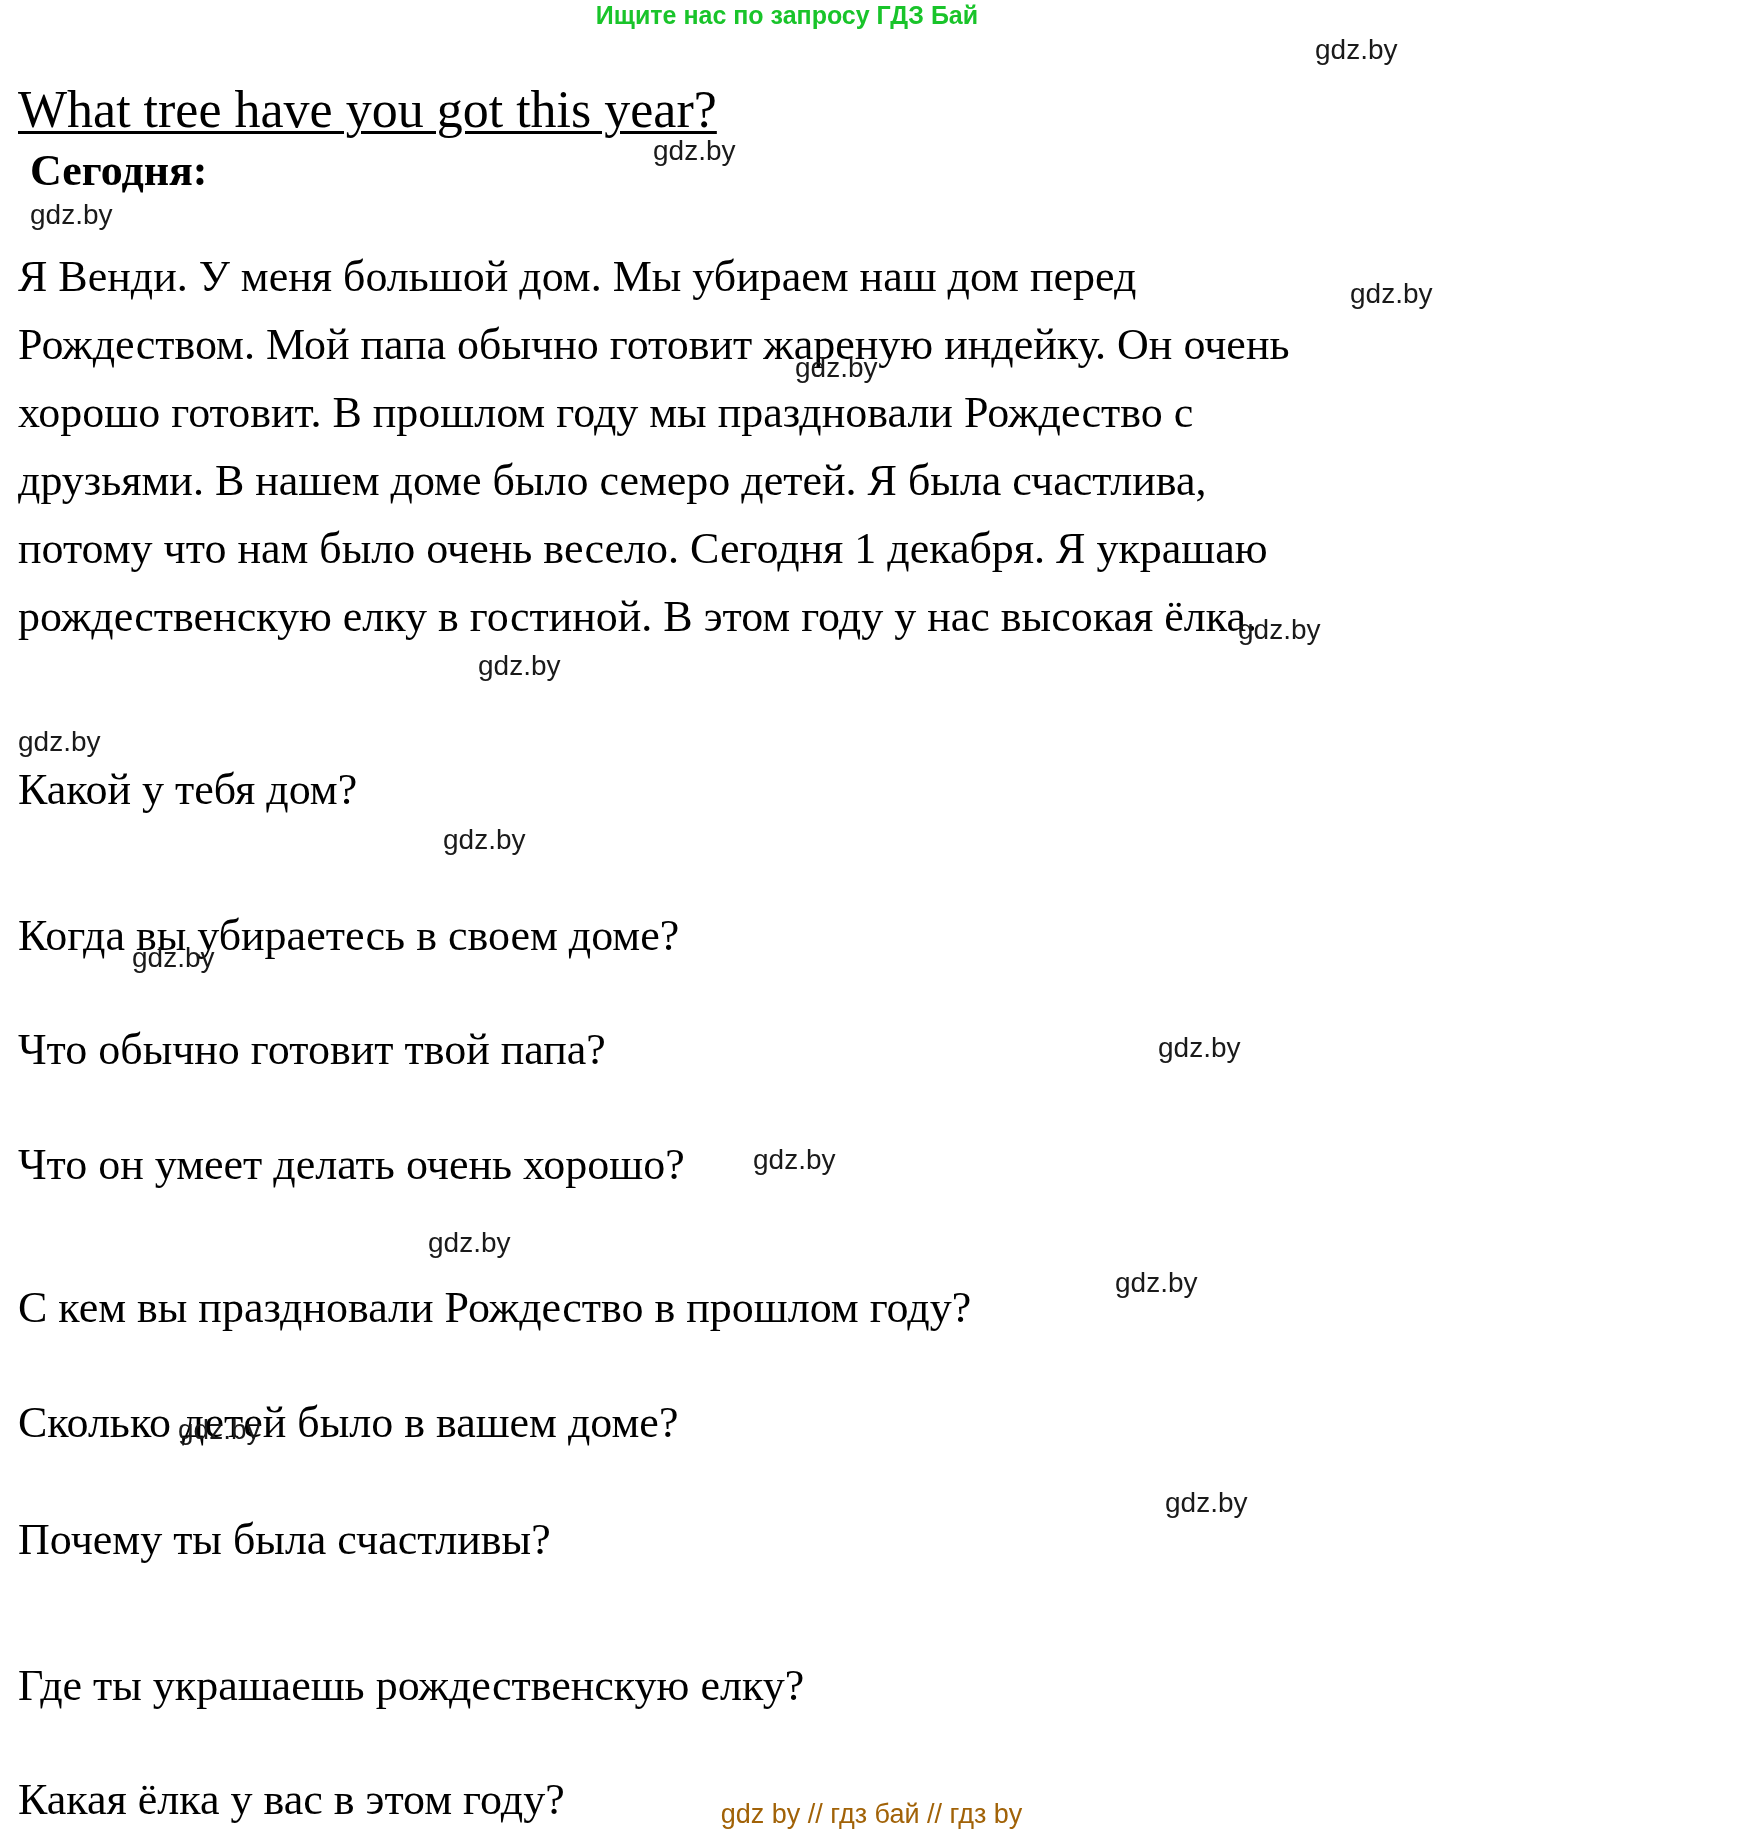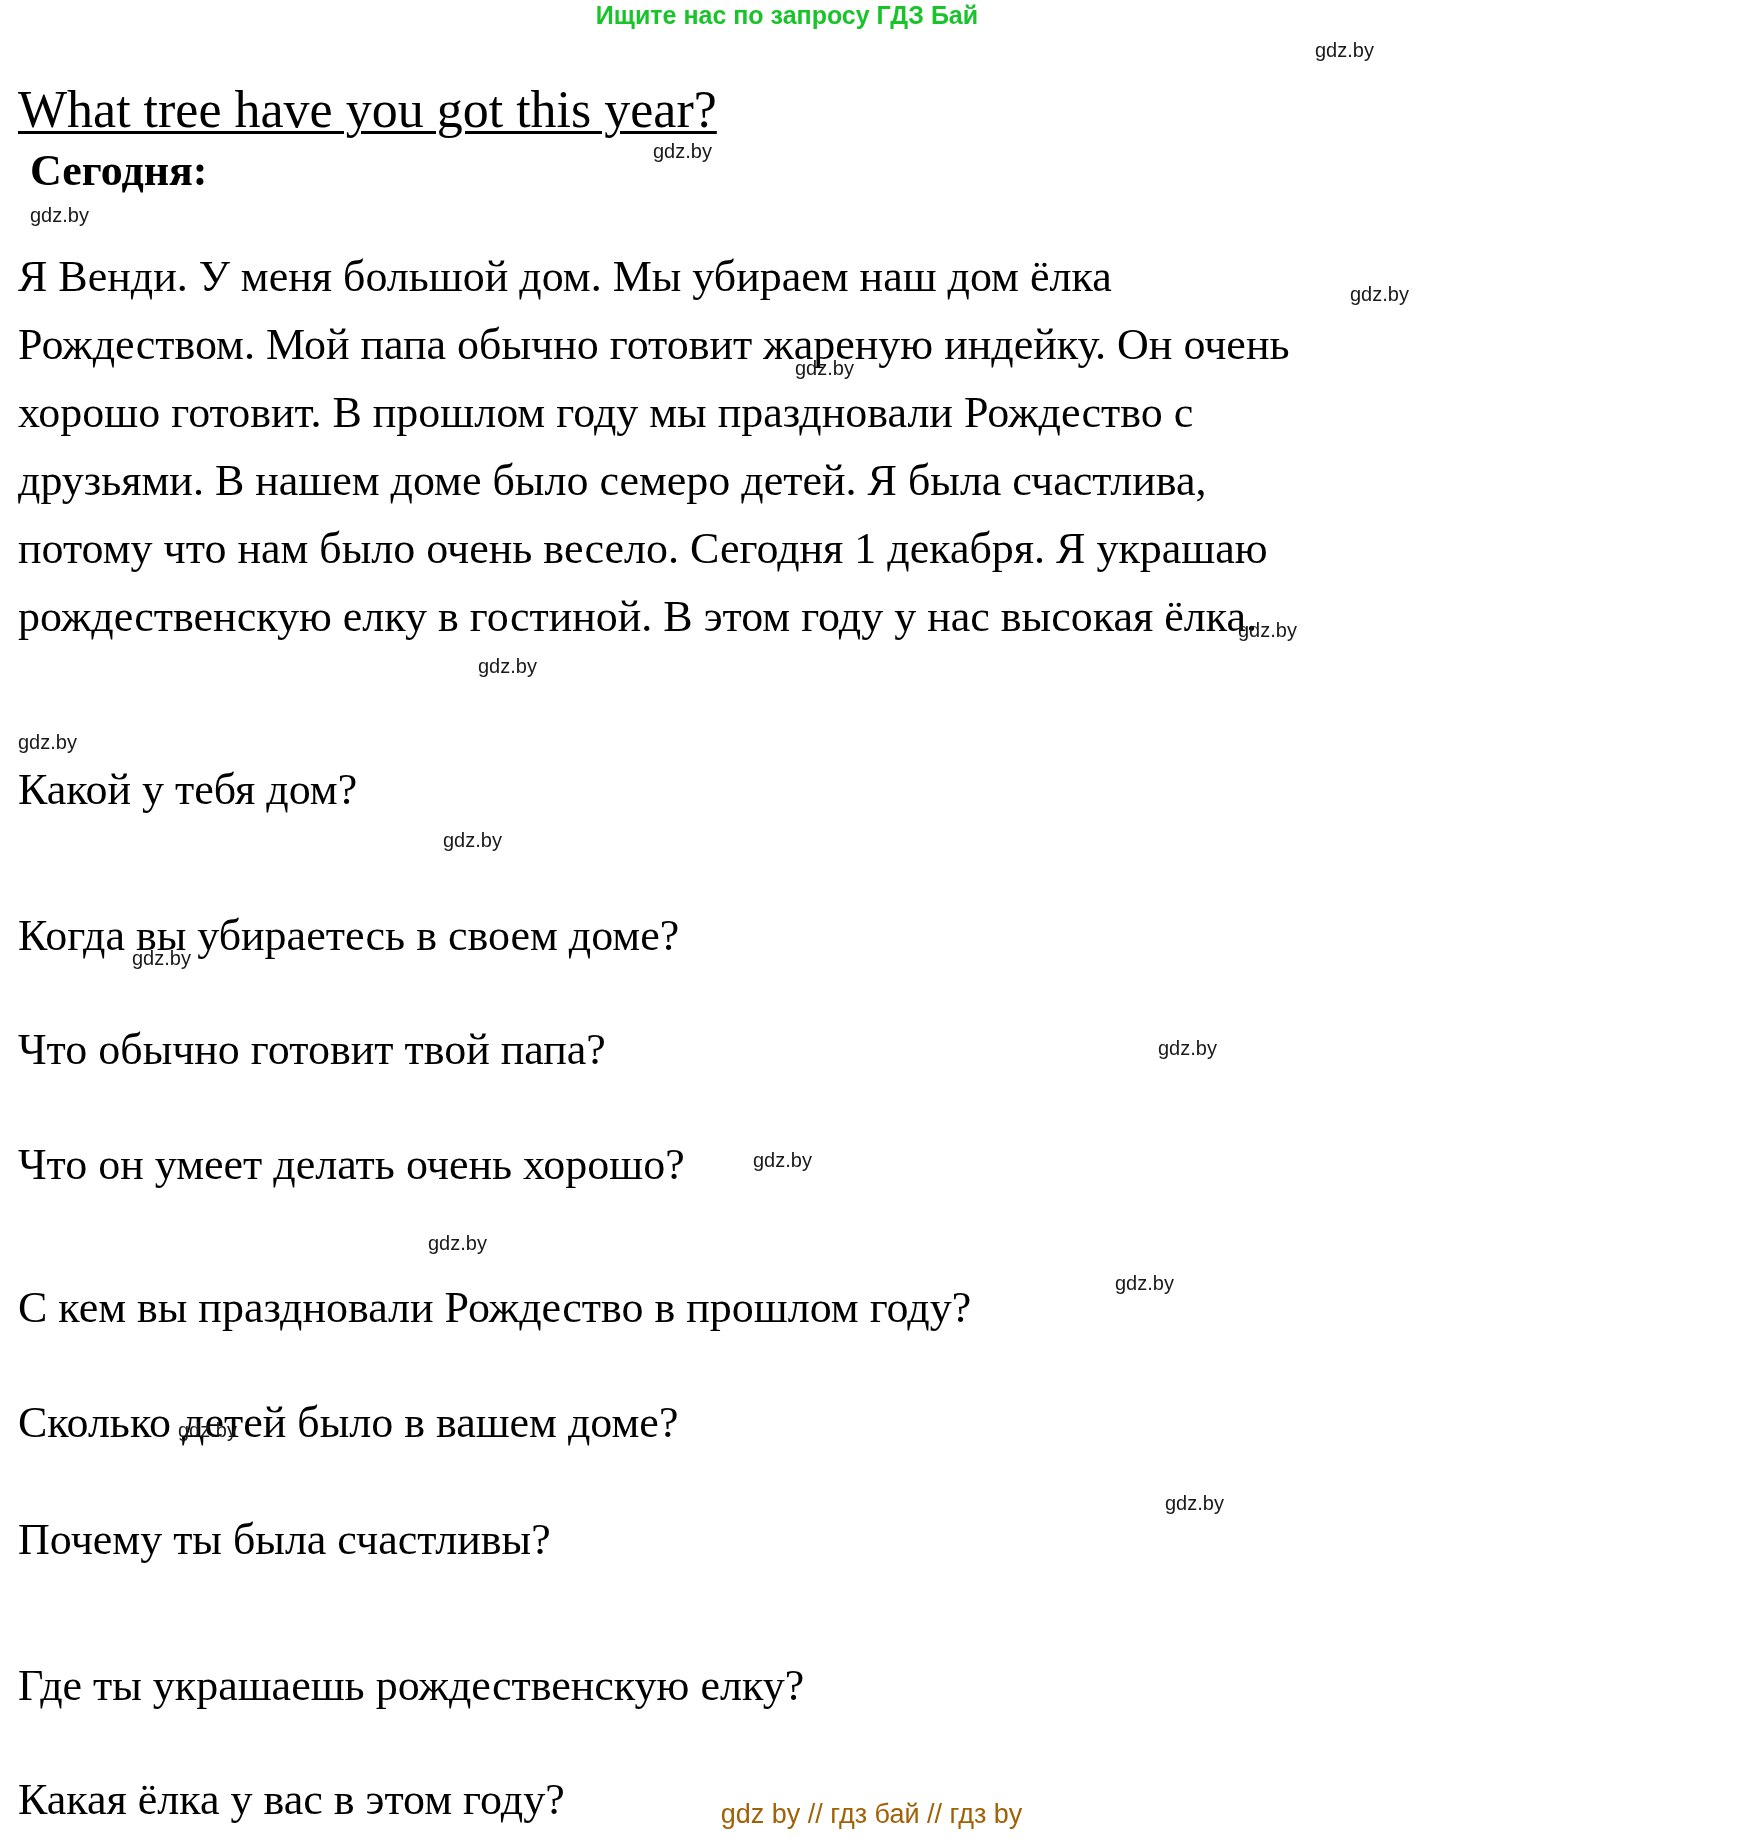--- a/index.html
+++ b/index.html
@@ -88,21 +88,21 @@
     font-size: 44px;
     line-height: 56px;
     font-weight: 400;
     white-space: nowrap;
   }
 
   
   .wm {
     position: absolute;
     font-family: "Liberation Sans", "DejaVu Sans", sans-serif;
-    font-size: 20px;
+    font-size: 28px;
     line-height: 30px;
     font-weight: 400;
     color: #1a1a1a;
     white-space: nowrap;
     pointer-events: none;
   }
 
   .footer-links {
     position: absolute;
     left: 0;
@@ -122,21 +122,21 @@
 
 <div class="page">
 
   <div class="promo-bar">Ищите нас по запросу ГДЗ Бай</div>
 
   <h1 class="title">What tree have you got this year?</h1>
 
   <div class="label-translation">Сегодня:</div>
 
   <div class="body-par">
-    <span class="ln">Я Венди. У меня большой дом. Мы убираем наш дом ёлка</span>
+    <span class="ln">Я Венди. У меня большой дом. Мы убираем наш дом перед</span>
     <span class="ln">Рождеством. Мой папа обычно готовит жареную индейку. Он очень</span>
     <span class="ln">хорошо готовит. В прошлом году мы праздновали Рождество с</span>
     <span class="ln">друзьями. В нашем доме было семеро детей. Я была счастлива,</span>
     <span class="ln">потому что нам было очень весело. Сегодня 1 декабря. Я украшаю</span>
     <span class="ln">рождественскую елку в гостиной. В этом году у нас высокая ёлка.</span>
   </div>
 
   <div class="q" style="top: 762px;">Какой у тебя дом?</div>
   <div class="q" style="top: 908px;">Когда вы убираетесь в своем доме?</div>
   <div class="q" style="top: 1022px;">Что обычно готовит твой папа?</div>

